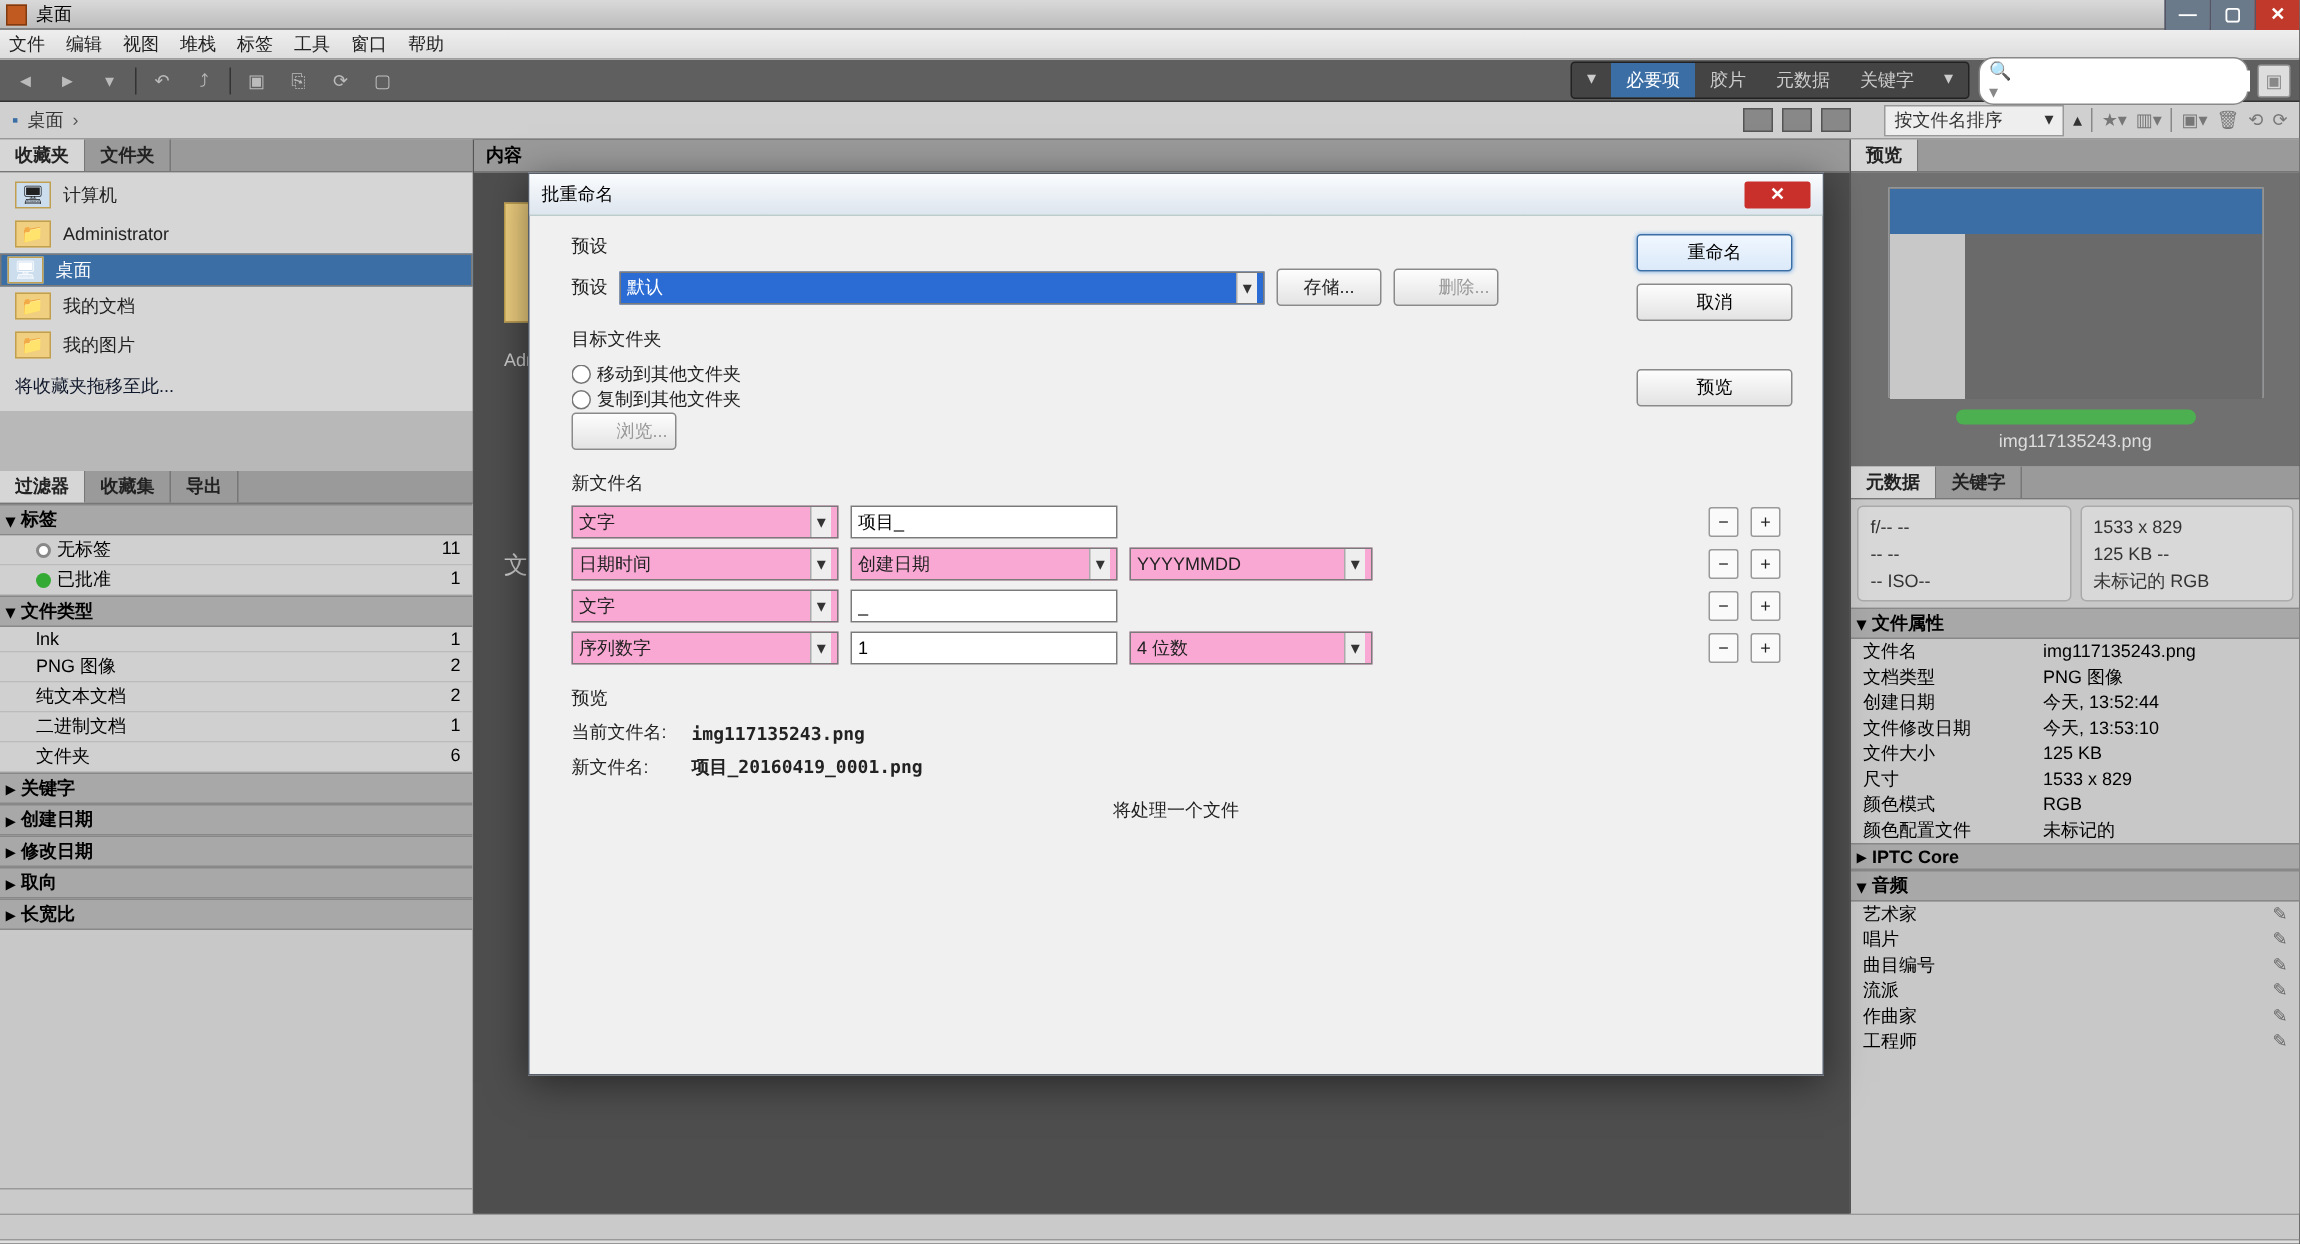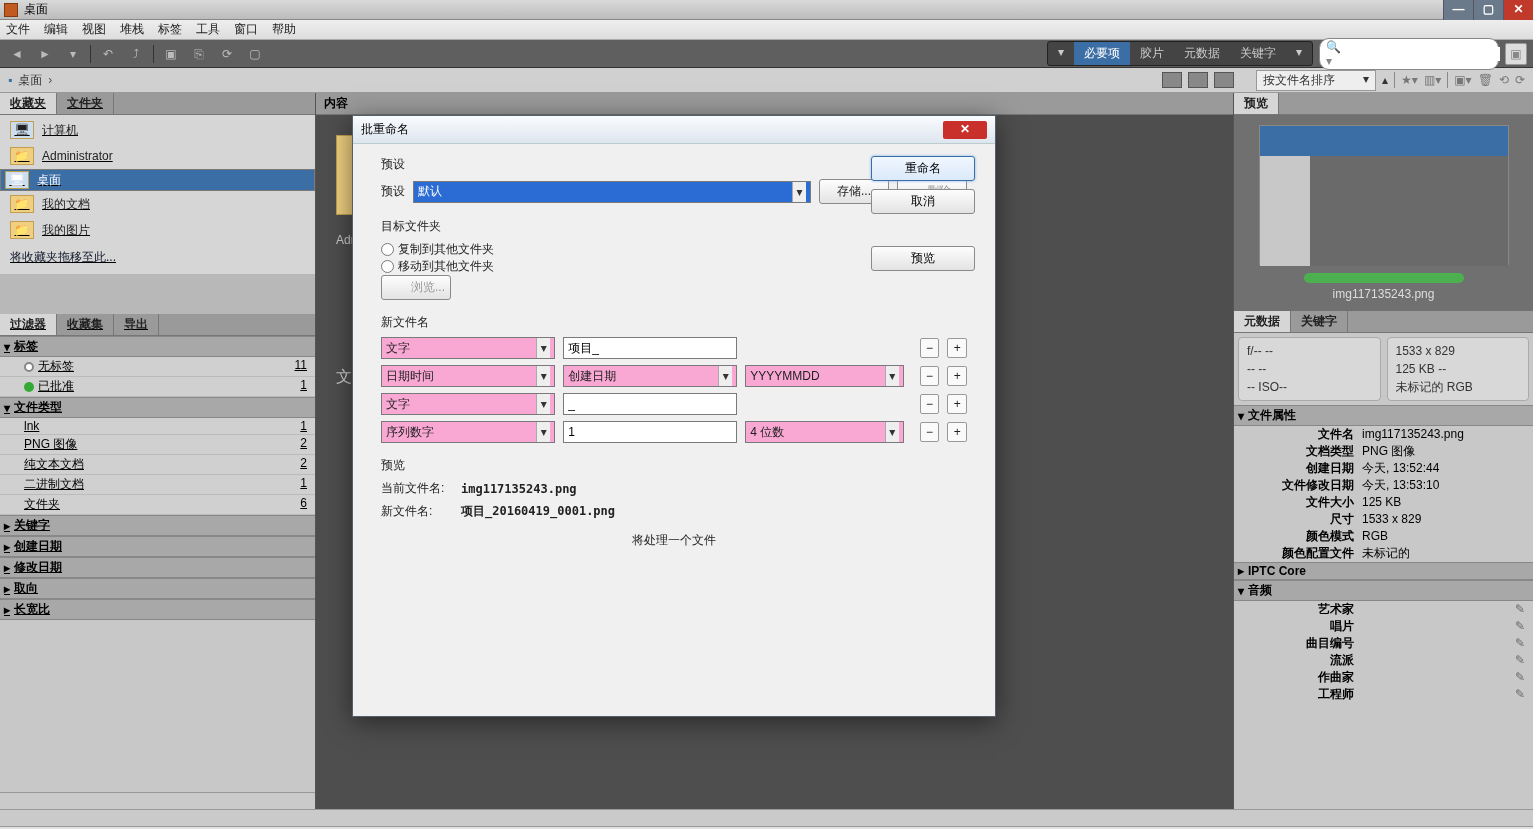--- a/index.html
+++ b/index.html
@@ -16,21 +16,21 @@
 .seg { background:#444; border:1px solid #222; display:flex; border-radius:3px; overflow:hidden; }
 .segb { padding:3px 10px; color:#ccc; }
 .segb.act { background:#3b6ea5; color:#fff; }
 .search { background:#fff; border:1px solid #888; border-radius:10px; padding:1px 6px; display:flex; align-items:center; gap:4px; width:180px; }
 .search input { border:none; outline:none; flex:1; }
 .pathbar { height:25px; background:#d0d0d0; display:flex; align-items:center; padding:0 8px; gap:6px; border-bottom:1px solid #999; color:#333; }
 .pathbar .spacer { flex:1; }
 .viewbtn { width:20px; height:16px; background:#888; border:1px solid #555; }
 .sortbox { background:#eee; border:1px solid #999; padding:1px 6px; width:120px; display:flex; justify-content:space-between; }
 .main { display:flex; height:716px; }
-.left { width:316px; background:#b8b8b8; display:flex; flex-direction:column; border-right:1px solid #555;text-decoration:underline; }
+.left { width:316px; background:#b8b8b8; display:flex; flex-direction:column; border-right:1px solid #555; }
 .center { flex:1; background:#555; position:relative; }
 .right { width:300px; background:#b8b8b8; display:flex; flex-direction:column; border-left:1px solid #555; }
 .tabrow { display:flex; background:#9a9a9a; border-bottom:1px solid #777; }
 .tab { padding:2px 10px; background:#9a9a9a; border-right:1px solid #777; color:#222; font-weight:bold; }
 .tab.act { background:#d6d6d6; }
 .favs { background:#d6d6d6; padding:2px 0; }
 .favit { display:flex; align-items:center; gap:8px; padding:4px 10px; color:#222; }
 .favit.sel { background:#3b6ea5; color:#fff; }
 .favit .ico { width:24px; height:18px; background:#f0d080; border:1px solid #c0a050; display:flex; align-items:center; justify-content:center; }
 .favhint { padding:6px 10px; color:#0f172a; }
@@ -44,28 +44,28 @@
 .thumb .thctr { display:flex; height:110px; }
 .thumb .thl { width:50px; background:#c8c8c8; }
 .thumb .thr { flex:1; background:#6a6a6a; }
 .slider { width:160px; height:10px; background:#4CAF50; border-radius:5px; margin:8px auto 4px; }
 .fname { color:#ddd; }
 .meta { background:#c8c8c8; padding:4px; }
 .metagrid { display:flex; gap:6px; }
 .metabox { flex:1; background:#d8d8d8; border:1px solid #aaa; border-radius:4px; padding:4px 8px; font-family:monospace; font-size:11px; color:#333; line-height:1.5; }
 .proplist { background:#c8c8c8; flex:1; overflow:auto; }
 .prow { display:flex; padding:0 8px; line-height:17px; }
-.prow .k { width:120px; text-align:right; padding-right:8px; font-weight:bold; }
+.prow .k { width:120px; padding-right:8px; font-weight:normal; }
 .prow .v { flex:1; }
 .prow .pen { color:#666; }
 .status { height:20px; background:#e0e0e0; display:flex; align-items:center; padding:0 10px; color:#333; border-top:1px solid #999; }
 .scrollh { height:17px; background:#cacaca; border-top:1px solid #999; }
 
 
-.dlg { position:absolute; left:352px; top:115px; width:644px; height:602px; background:#f0f0f0; border:1px solid #565e6a; box-shadow:0 5px 25px rgba(0,0,0,0.5); display:flex; flex-direction:column; z-index:100; }
+.dlg { position:absolute; left:352px; top:115px; width:864px; height:602px; background:#f0f0f0; border:1px solid #565e6a; box-shadow:0 5px 25px rgba(0,0,0,0.5); display:flex; flex-direction:column; z-index:100; }
 .dlgtitle { height:28px; background:linear-gradient(#fafcfe,#dde5ee); display:flex; align-items:center; padding:0 8px; border-bottom:1px solid #bcc; }
 .dlgtitle .x { margin-left:auto; width:44px; height:18px; background:#c9302c; color:#fff; text-align:center; border-radius:2px; line-height:16px; font-weight:bold; }
 .dlgbody { flex:1; padding:12px 28px; color:#222; overflow:auto; }
 .section { margin-bottom:14px; }
 .section > .st { margin-bottom:6px; }
 .row { display:flex; align-items:center; gap:8px; margin-bottom:6px; }
 .sel { border:1px solid #7a7a7a; background:#f9a8d4; height:22px; display:flex; align-items:center; padding:0 4px; }
 .sel.blue { background:#2a6bd4; color:#fff; }
 .dd { width:14px; text-align:center; color:#333; background:#eee; border-left:1px solid #aaa; margin-left:auto; align-self:stretch; display:flex; align-items:center; justify-content:center; }
 .btn { border:1px solid #8a8a8a; background:linear-gradient(#fdfdfd,#e3e3e3); padding:3px 0; width:104px; text-align:center; border-radius:3px; }
@@ -378,25 +378,25 @@
         </div>
         <div class="btn" style="width:70px">存储...</div>
         <div class="btn dis" style="width:70px">删除...</div>
       </div>
     </div>
 
     <div class="section">
       <div class="st">目标文件夹</div>
       <label class="radio">
           <input type="radio" name="t" style="">
-          <span>复制到其他文件夹</span>
+          <span>移动到其他文件夹</span>
         </label>
       <label class="radio">
           <input type="radio" name="t" style="">
-          <span>移动到其他文件夹</span>
+          <span>复制到其他文件夹</span>
         </label>
       <div class="row">
           <div class="btn dis" style="width:70px">浏览...</div>
         </div>
     </div>
 
     <div class="section">
       <div class="st">新文件名</div>
       <div id="newname-rows">
           <div class="row">

